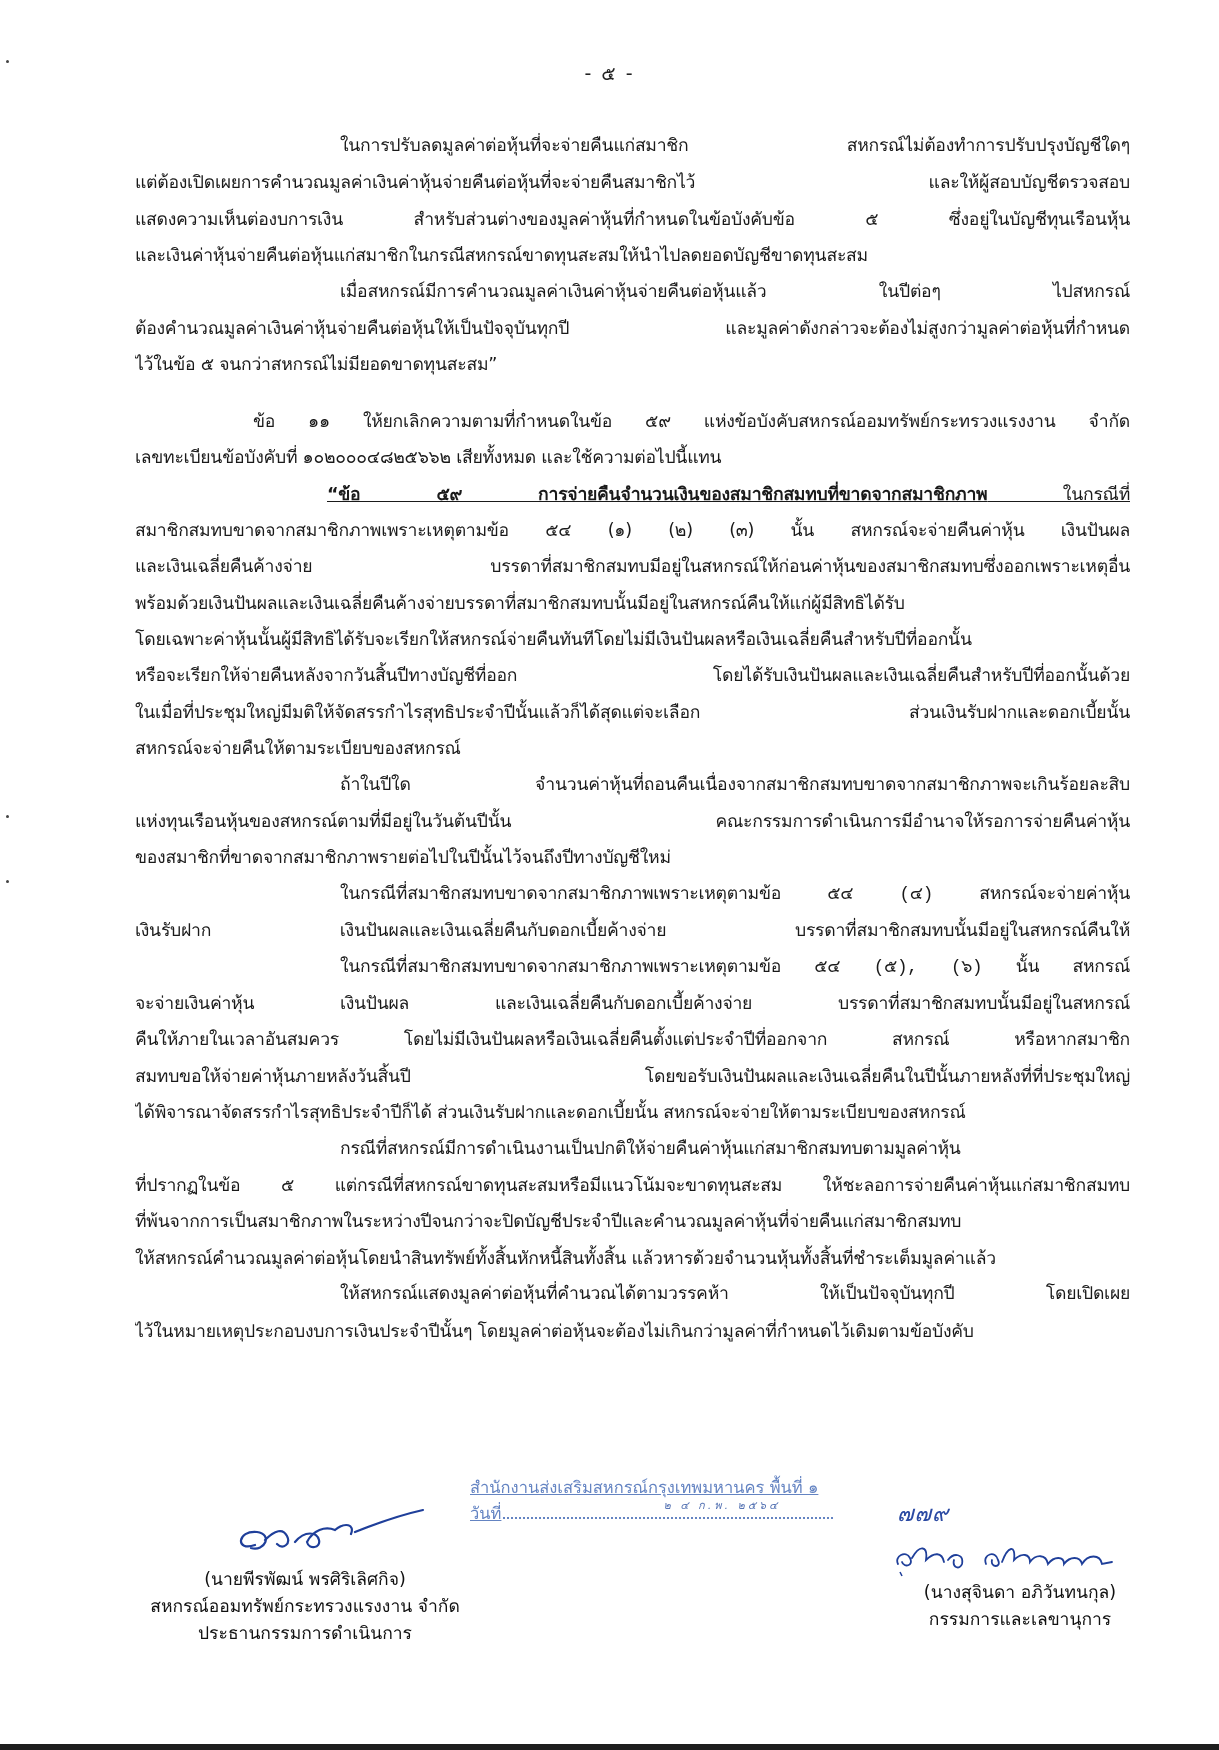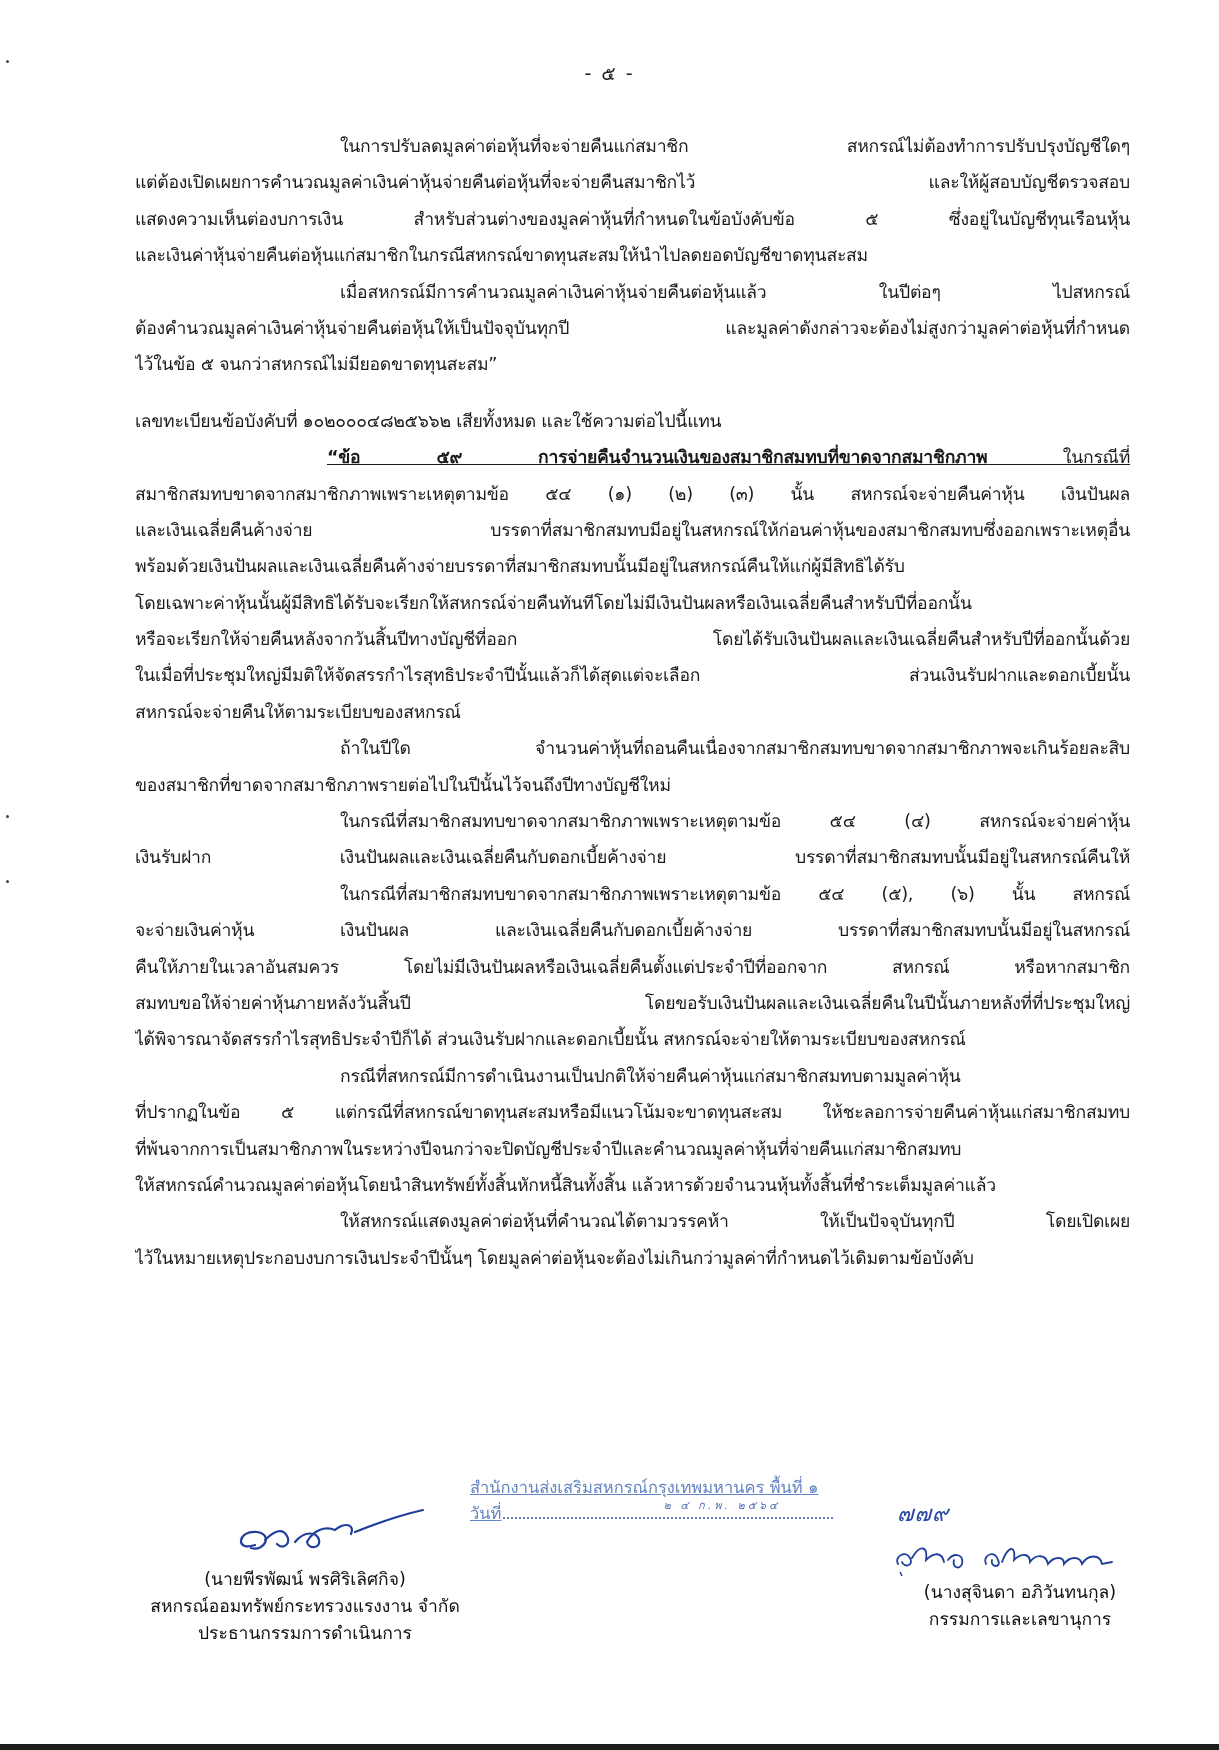--- a/index.html
+++ b/index.html
@@ -12,21 +12,21 @@
     font-size: 19px; letter-spacing: 2px; color: #222;
   }
   .body-text {
     position: absolute; left: 135px; top: 128px; width: 995px;
   }
   .line {
     height: 36.4px; line-height: 36.4px; font-size: 17.6px; white-space: nowrap;
     text-align: justify; text-align-last: justify; overflow: hidden; letter-spacing: -0.25px;
   }
   .line.last { text-align-last: left; }
-  .line.indent1 { padding-left: 205px; }
+  .line.indent1 { padding-left: 205px; font-family: Liberation Mono, monospace; }
   .line.indent2 { padding-left: 118px; }
   .line.indent3 { padding-left: 192px; text-decoration: underline; }
   .gap { height: 20px; }
   .bold { font-weight: bold; }
   .sig-block {
     position: absolute; text-align: center; font-size: 17.5px; line-height: 27px; color: #111;
   }
   .sig-left { left: 130px; top: 1566px; width: 350px; }
   .sig-right { left: 880px; top: 1579px; width: 280px; }
   .signature-svg { position: absolute; }
@@ -67,36 +67,38 @@
 
   <div>
     <div class="line indent1">เมื่อสหกรณ์มีการคำนวณมูลค่าเงินค่าหุ้นจ่ายคืนต่อหุ้นแล้ว ในปีต่อๆ ไปสหกรณ์</div>
     <div class="line">ต้องคำนวณมูลค่าเงินค่าหุ้นจ่ายคืนต่อหุ้นให้เป็นปัจจุบันทุกปี และมูลค่าดังกล่าวจะต้องไม่สูงกว่ามูลค่าต่อหุ้นที่กำหนด</div>
     <div class="line last">ไว้ในข้อ ๕ จนกว่าสหกรณ์ไม่มียอดขาดทุนสะสม”</div>
   </div>
 
   <div class="gap"></div>
 
   <div>
+    <div class="line indent2">ข้อ ๑๑ ให้ยกเลิกความตามที่กำหนดในข้อ ๕๙ แห่งข้อบังคับสหกรณ์ออมทรัพย์กระทรวงแรงงาน จำกัด</div>
     <div class="line last">เลขทะเบียนข้อบังคับที่ ๑๐๒๐๐๐๔๘๒๕๖๖๒ เสียทั้งหมด และใช้ความต่อไปนี้แทน</div>
   </div>
 
   <div>
     <div class="line indent3"><span class="bold">“ข้อ ๕๙ การจ่ายคืนจำนวนเงินของสมาชิกสมทบที่ขาดจากสมาชิกภาพ</span><span> ในกรณีที่</span></div>
     <div class="line">สมาชิกสมทบขาดจากสมาชิกภาพเพราะเหตุตามข้อ ๕๔ (๑) (๒) (๓) นั้น สหกรณ์จะจ่ายคืนค่าหุ้น เงินปันผล</div>
     <div class="line">และเงินเฉลี่ยคืนค้างจ่าย บรรดาที่สมาชิกสมทบมีอยู่ในสหกรณ์ให้ก่อนค่าหุ้นของสมาชิกสมทบซึ่งออกเพราะเหตุอื่น</div>
     <div class="line">พร้อมด้วยเงินปันผลและเงินเฉลี่ยคืนค้างจ่ายบรรดาที่สมาชิกสมทบนั้นมีอยู่ในสหกรณ์คืนให้แก่ผู้มีสิทธิได้รับ</div>
     <div class="line">โดยเฉพาะค่าหุ้นนั้นผู้มีสิทธิได้รับจะเรียกให้สหกรณ์จ่ายคืนทันทีโดยไม่มีเงินปันผลหรือเงินเฉลี่ยคืนสำหรับปีที่ออกนั้น</div>
     <div class="line">หรือจะเรียกให้จ่ายคืนหลังจากวันสิ้นปีทางบัญชีที่ออก โดยได้รับเงินปันผลและเงินเฉลี่ยคืนสำหรับปีที่ออกนั้นด้วย</div>
     <div class="line">ในเมื่อที่ประชุมใหญ่มีมติให้จัดสรรกำไรสุทธิประจำปีนั้นแล้วก็ได้สุดแต่จะเลือก ส่วนเงินรับฝากและดอกเบี้ยนั้น</div>
     <div class="line last">สหกรณ์จะจ่ายคืนให้ตามระเบียบของสหกรณ์</div>
   </div>
 
   <div>
     <div class="line indent1">ถ้าในปีใด จำนวนค่าหุ้นที่ถอนคืนเนื่องจากสมาชิกสมทบขาดจากสมาชิกภาพจะเกินร้อยละสิบ</div>
+    <div class="line">แห่งทุนเรือนหุ้นของสหกรณ์ตามที่มีอยู่ในวันต้นปีนั้น คณะกรรมการดำเนินการมีอำนาจให้รอการจ่ายคืนค่าหุ้น</div>
     <div class="line last">ของสมาชิกที่ขาดจากสมาชิกภาพรายต่อไปในปีนั้นไว้จนถึงปีทางบัญชีใหม่</div>
   </div>
 
   <div>
     <div class="line indent1">ในกรณีที่สมาชิกสมทบขาดจากสมาชิกภาพเพราะเหตุตามข้อ ๕๔ (๔) สหกรณ์จะจ่ายค่าหุ้น</div>
     <div class="line">เงินรับฝาก เงินปันผลและเงินเฉลี่ยคืนกับดอกเบี้ยค้างจ่าย บรรดาที่สมาชิกสมทบนั้นมีอยู่ในสหกรณ์คืนให้</div>
   </div>
 
   <div>
     <div class="line indent1">ในกรณีที่สมาชิกสมทบขาดจากสมาชิกภาพเพราะเหตุตามข้อ ๕๔ (๕), (๖) นั้น สหกรณ์</div>

